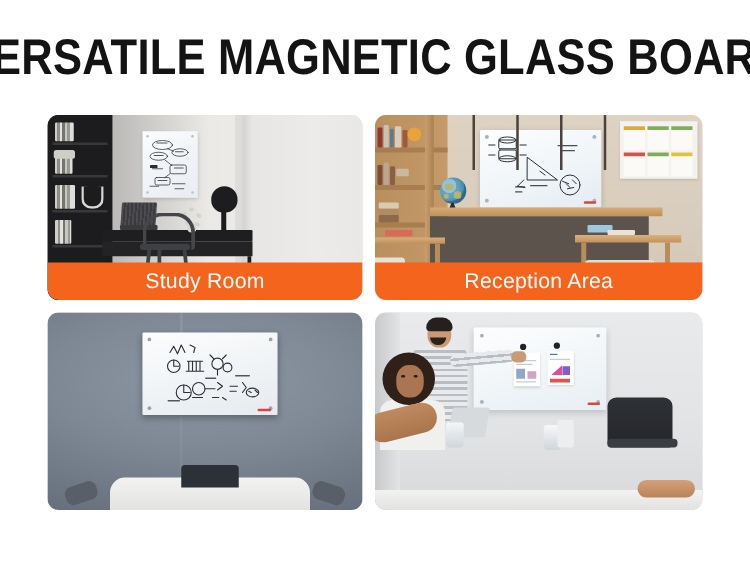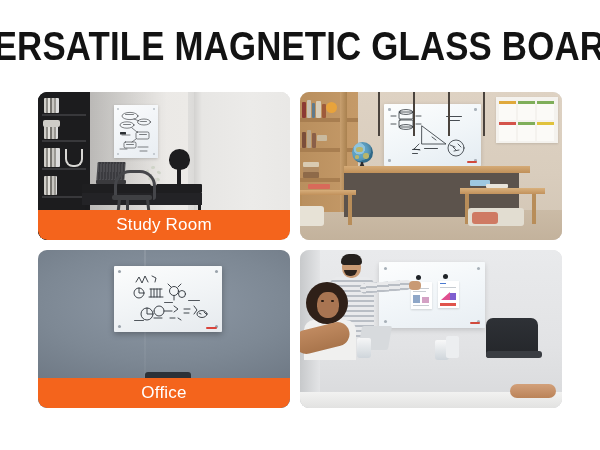--- a/index.html
+++ b/index.html
@@ -608,20 +608,23 @@
 
           <div class="rec-calendar">
             <div class="rec-note" style="left:3px;top:4px;border-top-color:#e0a93c"></div>
             <div class="rec-note" style="left:22px;top:4px;border-top-color:#7fae5a"></div>
             <div class="rec-note" style="left:41px;top:4px;border-top-color:#7fae5a"></div>
             <div class="rec-note" style="left:3px;top:25px;border-top-color:#d4534a"></div>
             <div class="rec-note" style="left:22px;top:25px;border-top-color:#7fae5a"></div>
             <div class="rec-note" style="left:41px;top:25px;border-top-color:#e0c23c"></div>
           </div>
 
+          <div class="label-band">
+            <span class="label-text">Reception Area</span>
+          </div>
         </div>
       </div>
     </div>
 
     <div class="cell col1 row2">
       <div class="panel">
         <div class="photo">
           <div class="off-bg"></div>
           <div class="off-bg-seam"></div>
 
@@ -658,23 +661,20 @@
               </g>
             </svg>
             <div class="off-logo"></div>
           </div>
 
           <div class="off-table"></div>
           <div class="off-chair-mid"></div>
           <div class="off-chair-side" style="left:14px;bottom:6px;transform:rotate(-18deg)"></div>
           <div class="off-chair-side" style="right:14px;bottom:6px;transform:rotate(18deg)"></div>
 
-          <div class="label-band">
-            <span class="label-text">Office</span>
-          </div>
         </div>
       </div>
     </div>
 
     <div class="cell col2 row2">
       <div class="panel">
         <div class="photo">
           <div class="lec-bg"></div>
           <div class="lec-wall-edge"></div>
 

